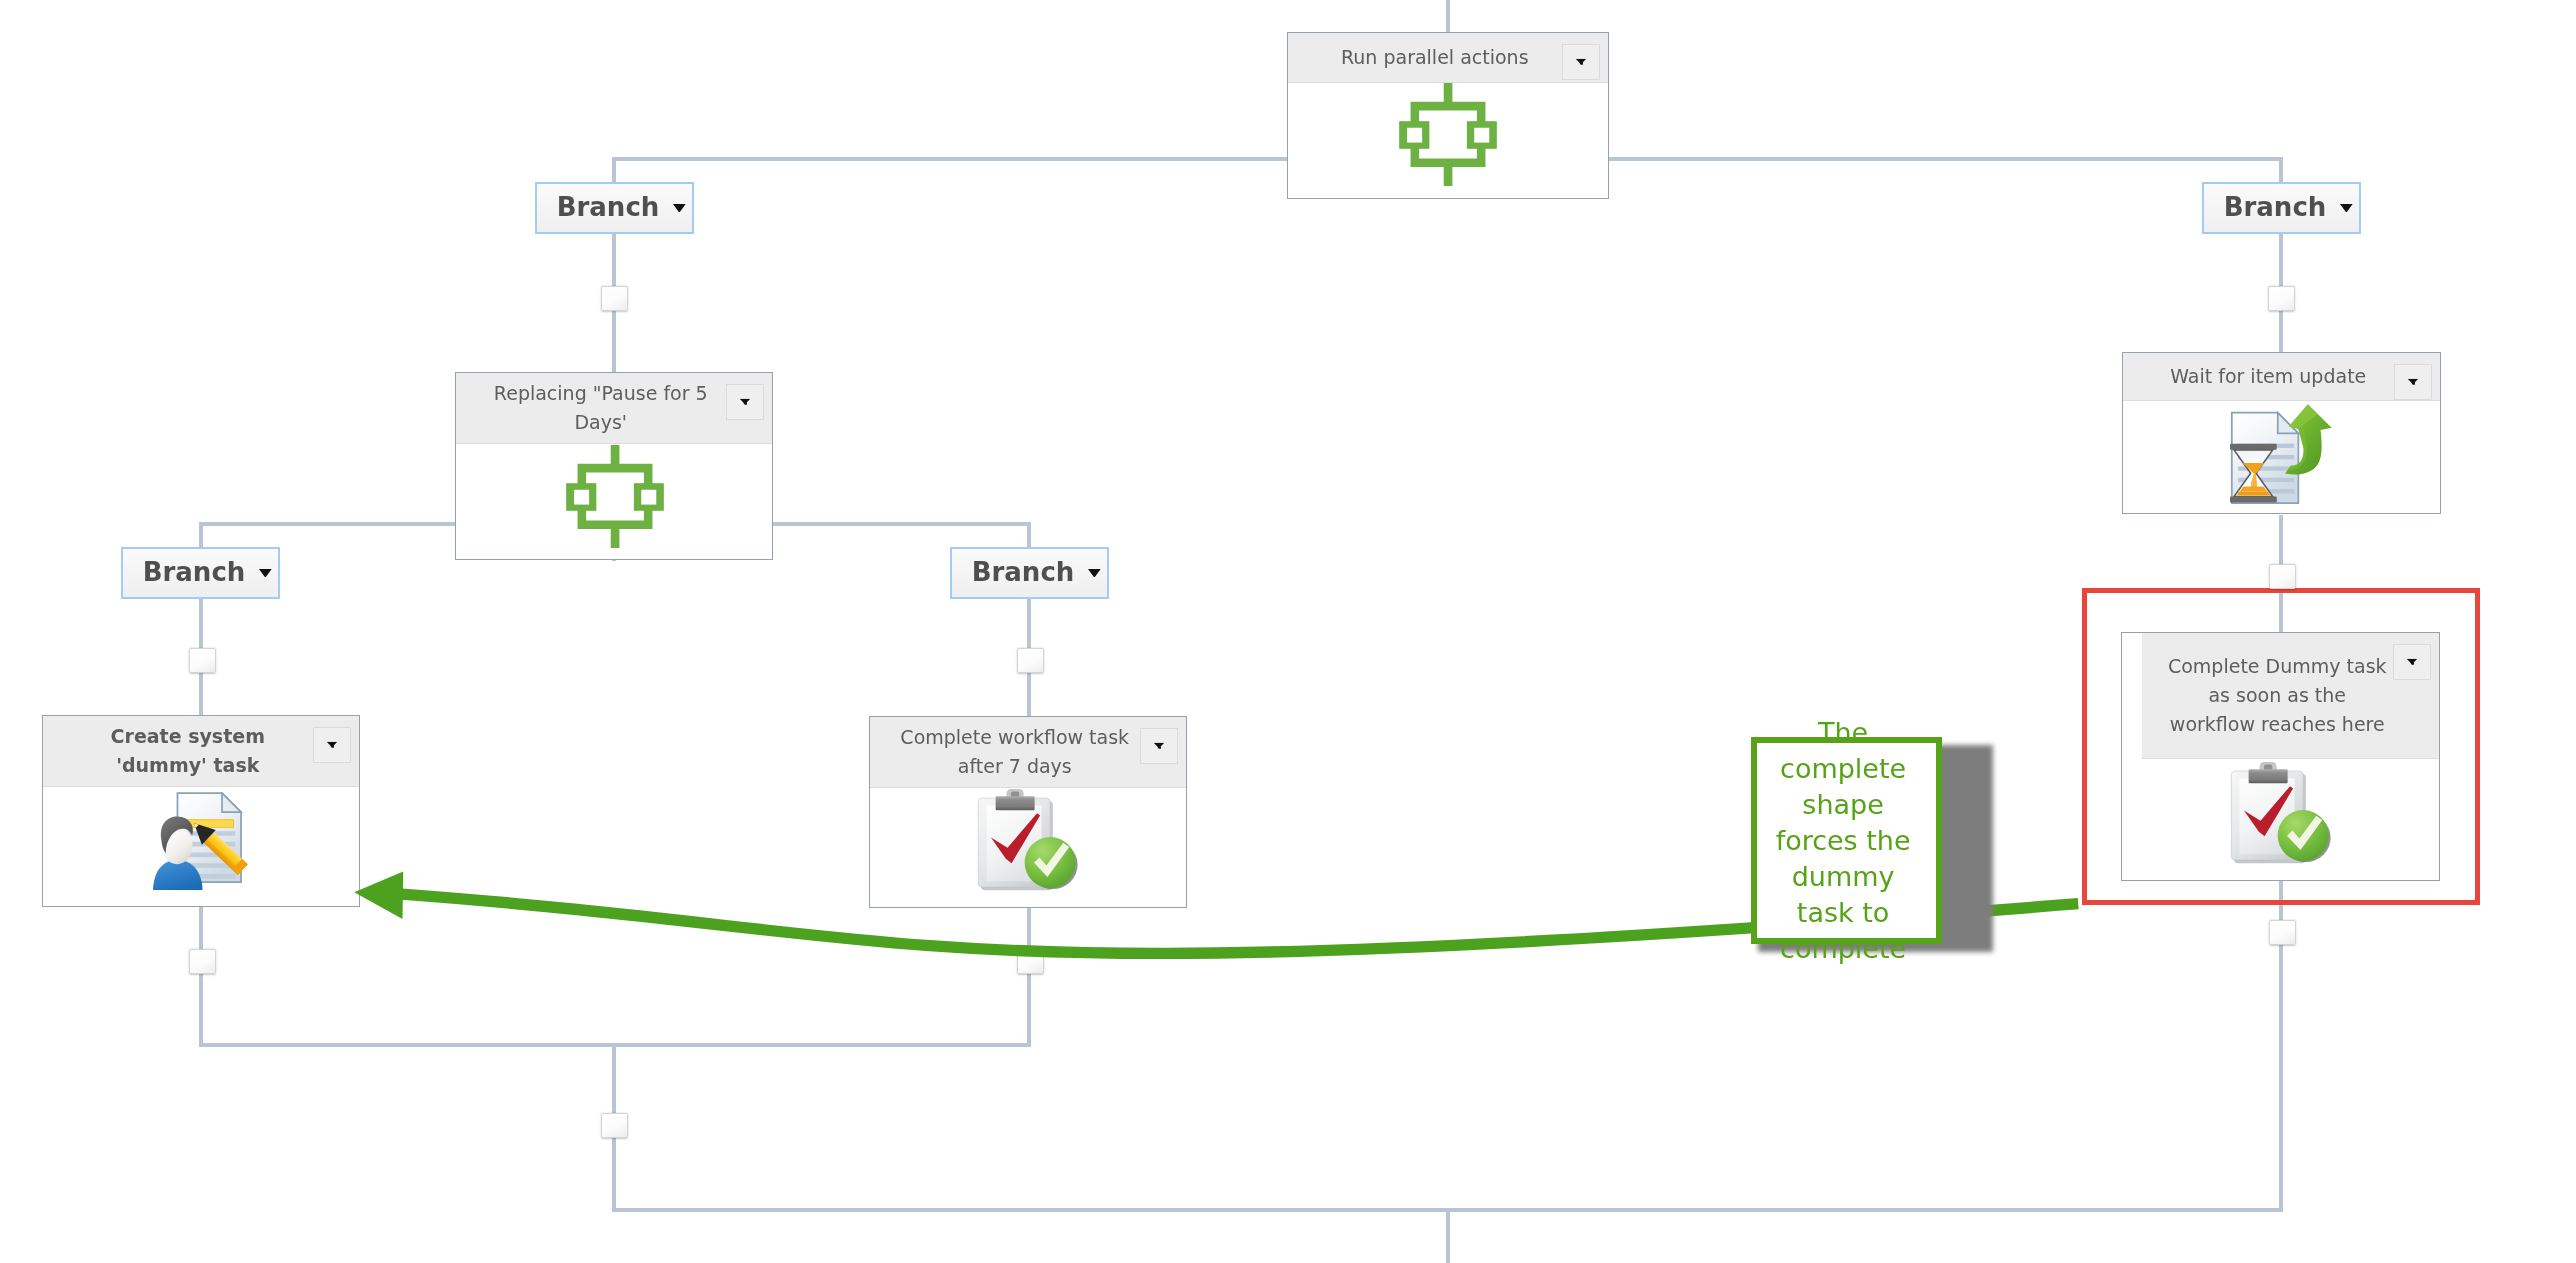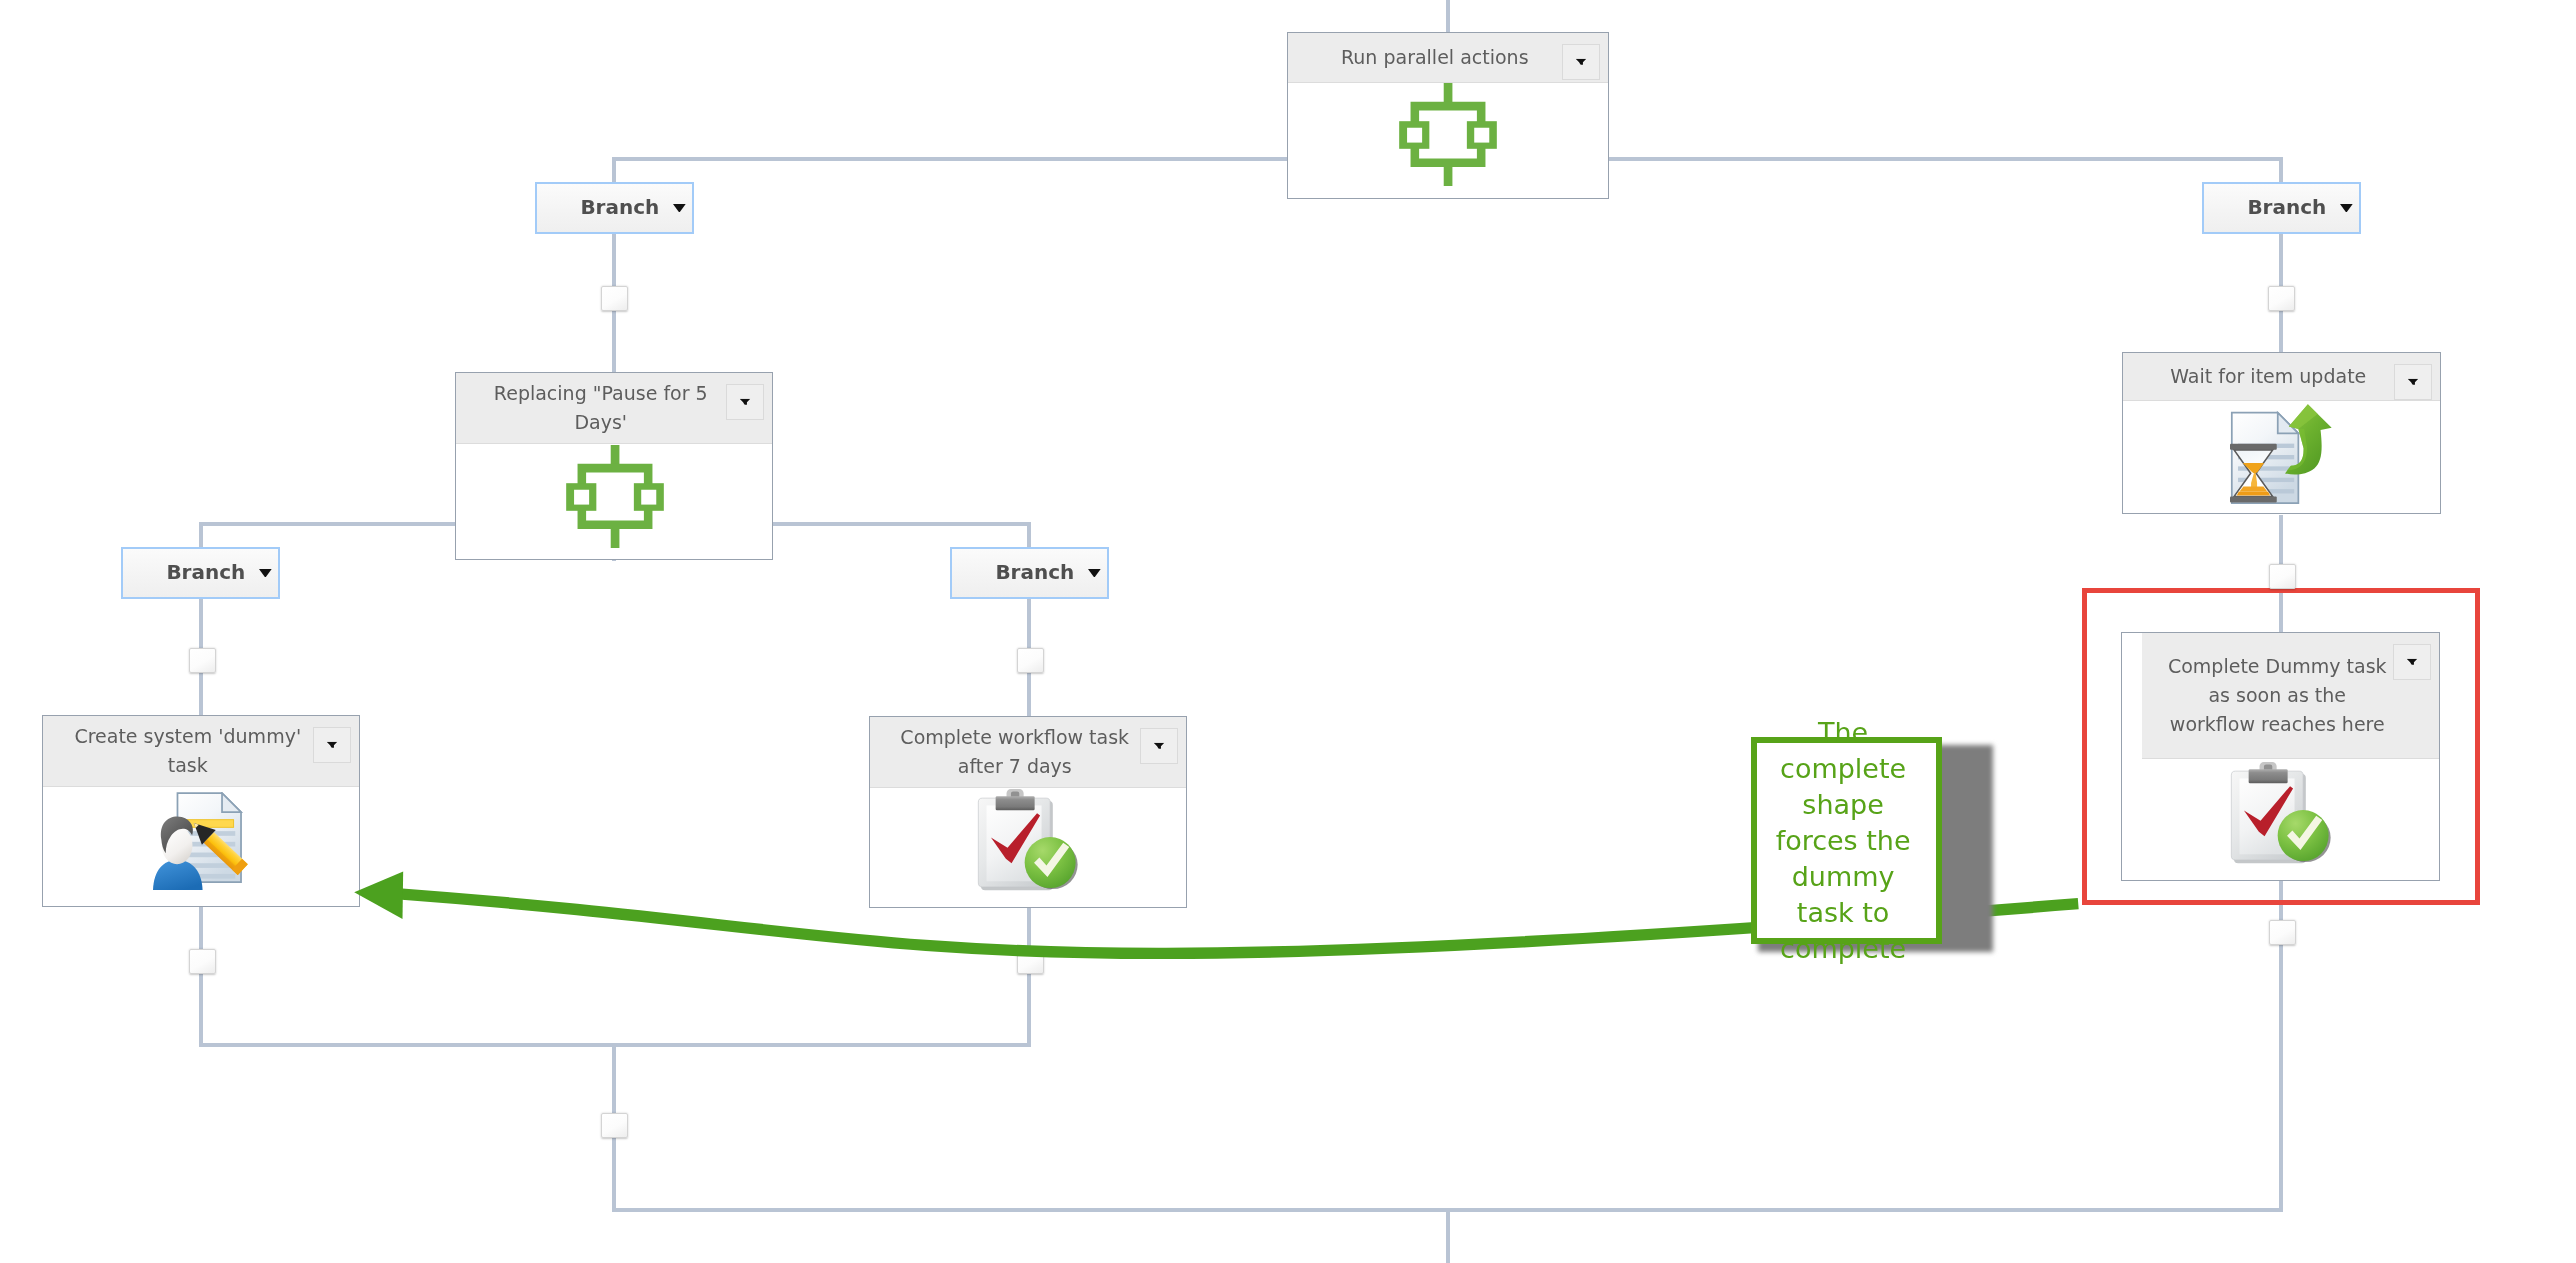--- a/index.html
+++ b/index.html
@@ -27,21 +27,21 @@
                         transform:translate(-50%,-50%);}
   .node>.bodyw{position:absolute;left:0;top:0;right:0;bottom:0;z-index:0;}
   .node>.bodyw>svg{position:absolute;}
 
   
   .branch{position:absolute;box-sizing:border-box;
           border:2px solid #a2cbf8;
           background:linear-gradient(180deg,#fbfbfb 0%,#f4f4f4 55%,#efefef 100%);
           display:flex;align-items:center;justify-content:flex-end;
           padding-right:6px;}
-  .branch>.blabel{color:#4f4f4f;font-size:20px;font-weight:bold;line-height:23px;
+  .branch>.blabel{color:#4f4f4f;font-size:26px;font-weight:bold;line-height:23px;
                   position:relative;top:-0.7px;}
   .branch>.bcaret{margin-left:14px;display:block;}
 
   
   .handle{position:absolute;width:27px;height:25px;box-sizing:border-box;
           border:0.7px solid #d4d4d4;border-radius:2px;
           background:linear-gradient(150deg,#ffffff 0%,#fcfcfc 55%,#ededed 100%);
           box-shadow:0 0.7px 2px rgba(0,0,0,.22);}
 
   
@@ -338,21 +338,21 @@
   <div class="branch" style="left:950px;top:547px;width:159px;height:52px;">
     <span class="blabel">Branch</span>
     <svg class="bcaret" width="12.7" height="8.7" viewBox="0 0 19 13">
         <use href="#g-caret"></use>
       </svg>
   </div>
 
   <div class="handle" style="left:189px;top:648px;"></div>
   <div class="handle" style="left:1017px;top:648px;"></div>
 
-  <div class="node" style="left:42px;top:715px;width:318px;height:192px;">
+  <div class="node" style="left:42px;top:715px;width:318px;height:192px;font-weight:bold;">
     <div class="hdr" style="height:71px;">
       <div class="title">Create system 'dummy' task</div>
       <div class="ddbtn">
         <svg width="10.7" height="6.7" viewBox="0 0 16 10">
             <use href="#g-caret-flat"></use>
           </svg>
       </div>
     </div>
     <div class="bodyw">
       <svg width="99" height="99" viewBox="0 0 148 147" style="left:110px;top:76px;">

